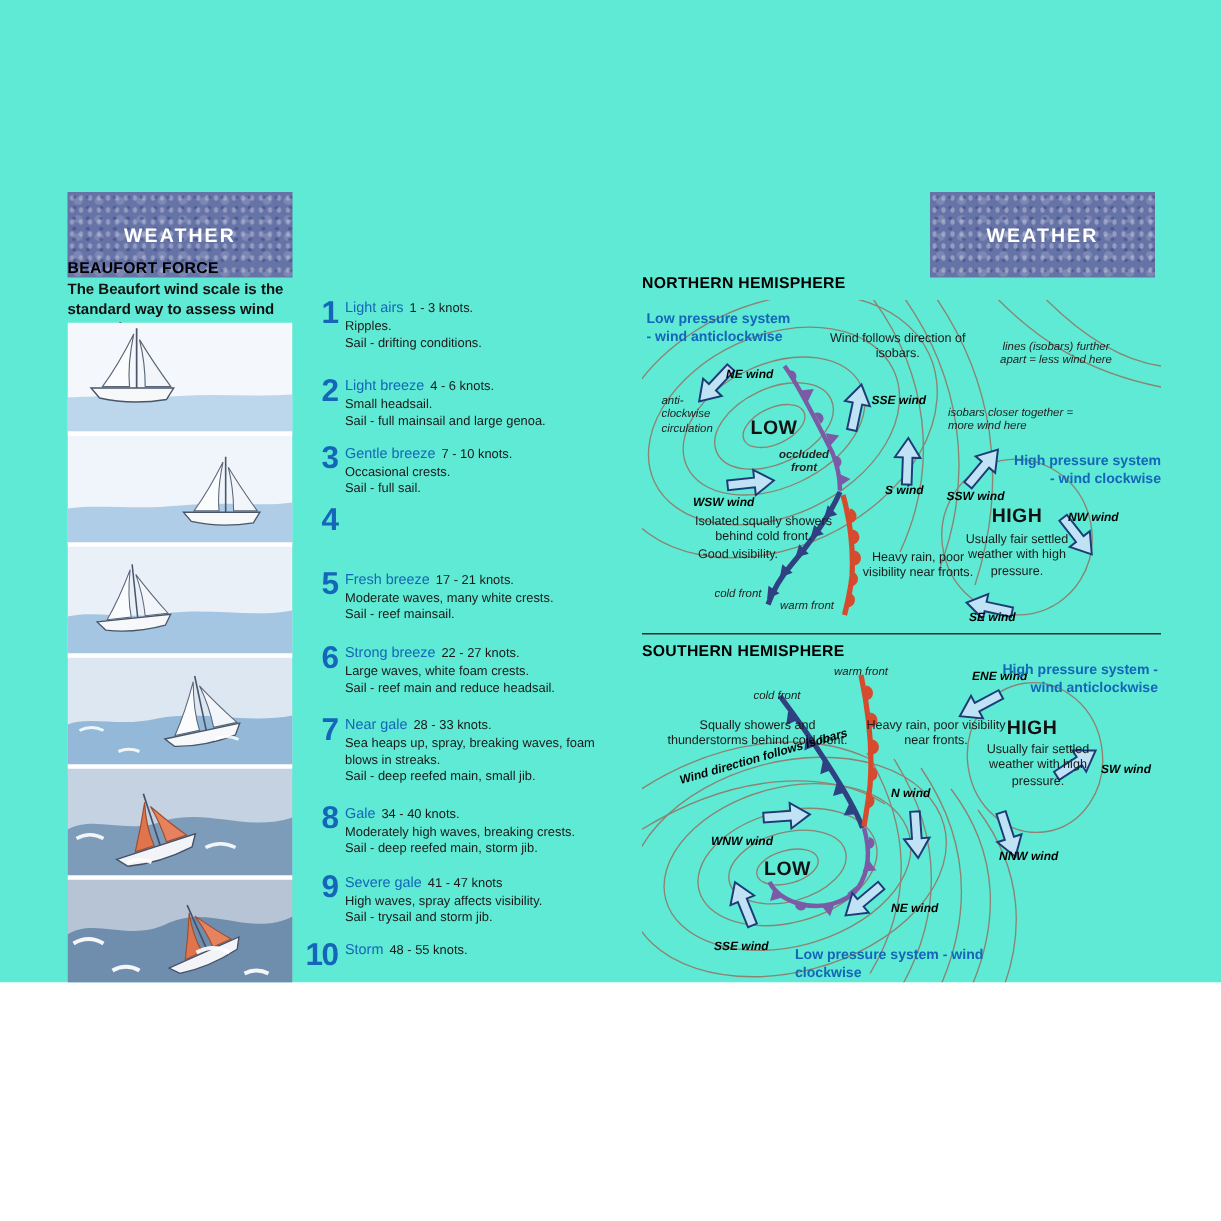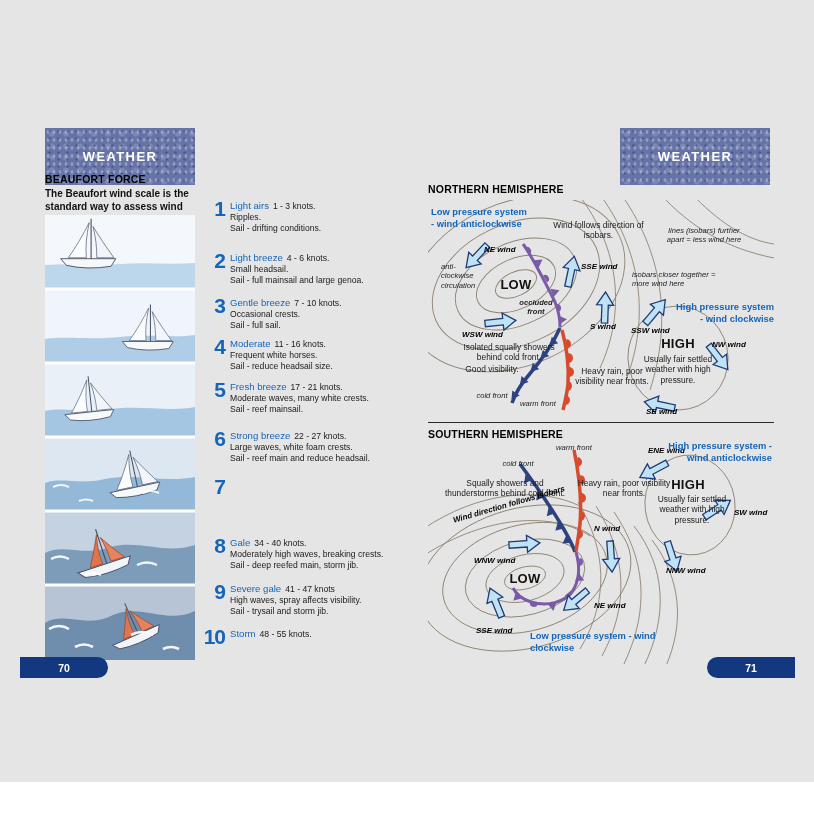--- a/index.html
+++ b/index.html
@@ -1,16 +1,16 @@
 <!DOCTYPE html>
 <html><head>
 <meta charset="utf-8">
 <style>
   html,body{margin:0;padding:0;background:#fff;}
-  #root{position:relative;width:814px;height:782px;background:#e5e5e5;
+  #root{position:relative;width:814px;height:655px;background:#5eead4;
         font-family:"Liberation Sans",sans-serif;overflow:hidden;}
   .abs{position:absolute;}
 
   .weather-box{width:150px;height:57px;display:flex;align-items:center;justify-content:center;
     color:#fff;font-weight:bold;font-size:13px;letter-spacing:1.4px;
     background-color:#6673a6;
     background-image:
       radial-gradient(rgba(255,255,255,.30) 1px, transparent 1.8px),
       radial-gradient(rgba(43,55,120,.45) 1px, transparent 1.8px),
       radial-gradient(rgba(255,255,255,.14) 2.5px, transparent 3.5px);
@@ -124,38 +124,38 @@
         <div>Sail - full mainsail and large genoa.</div></div>
     </div>
     <div class="bf-item" style="top:97px">
       <div class="bf-num">3</div>
       <div class="bf-body"><span class="bf-name">Gentle breeze</span><span class="bf-range">7 - 10 knots.</span>
         <div>Occasional crests.</div>
         <div>Sail - full sail.</div></div>
     </div>
     <div class="bf-item" style="top:138px">
       <div class="bf-num">4</div>
-      <div class="bf-body"><span class="bf-name">Moderate</span><span class="bf-range">11 - 16 knots.</span>
-        <div>Frequent white horses.</div>
-        <div>Sail - reduce headsail size.</div></div>
     </div>
     <div class="bf-item" style="top:181px">
       <div class="bf-num">5</div>
       <div class="bf-body"><span class="bf-name">Fresh breeze</span><span class="bf-range">17 - 21 knots.</span>
         <div>Moderate waves, many white crests.</div>
         <div>Sail - reef mainsail.</div></div>
     </div>
     <div class="bf-item" style="top:230px">
       <div class="bf-num">6</div>
       <div class="bf-body"><span class="bf-name">Strong breeze</span><span class="bf-range">22 - 27 knots.</span>
         <div>Large waves, white foam crests.</div>
         <div>Sail - reef main and reduce headsail.</div></div>
     </div>
     <div class="bf-item" style="top:278px">
       <div class="bf-num">7</div>
+      <div class="bf-body"><span class="bf-name">Near gale</span><span class="bf-range">28 - 33 knots.</span>
+        <div>Sea heaps up, spray, breaking waves, foam blows in streaks.</div>
+        <div>Sail - deep reefed main, small jib.</div></div>
     </div>
     <div class="bf-item" style="top:337px">
       <div class="bf-num">8</div>
       <div class="bf-body"><span class="bf-name">Gale</span><span class="bf-range">34 - 40 knots.</span>
         <div>Moderately high waves, breaking crests.</div>
         <div>Sail - deep reefed main, storm jib.</div></div>
     </div>
     <div class="bf-item" style="top:383px">
       <div class="bf-num">9</div>
       <div class="bf-body"><span class="bf-name">Severe gale</span><span class="bf-range">41 - 47 knots</span>

